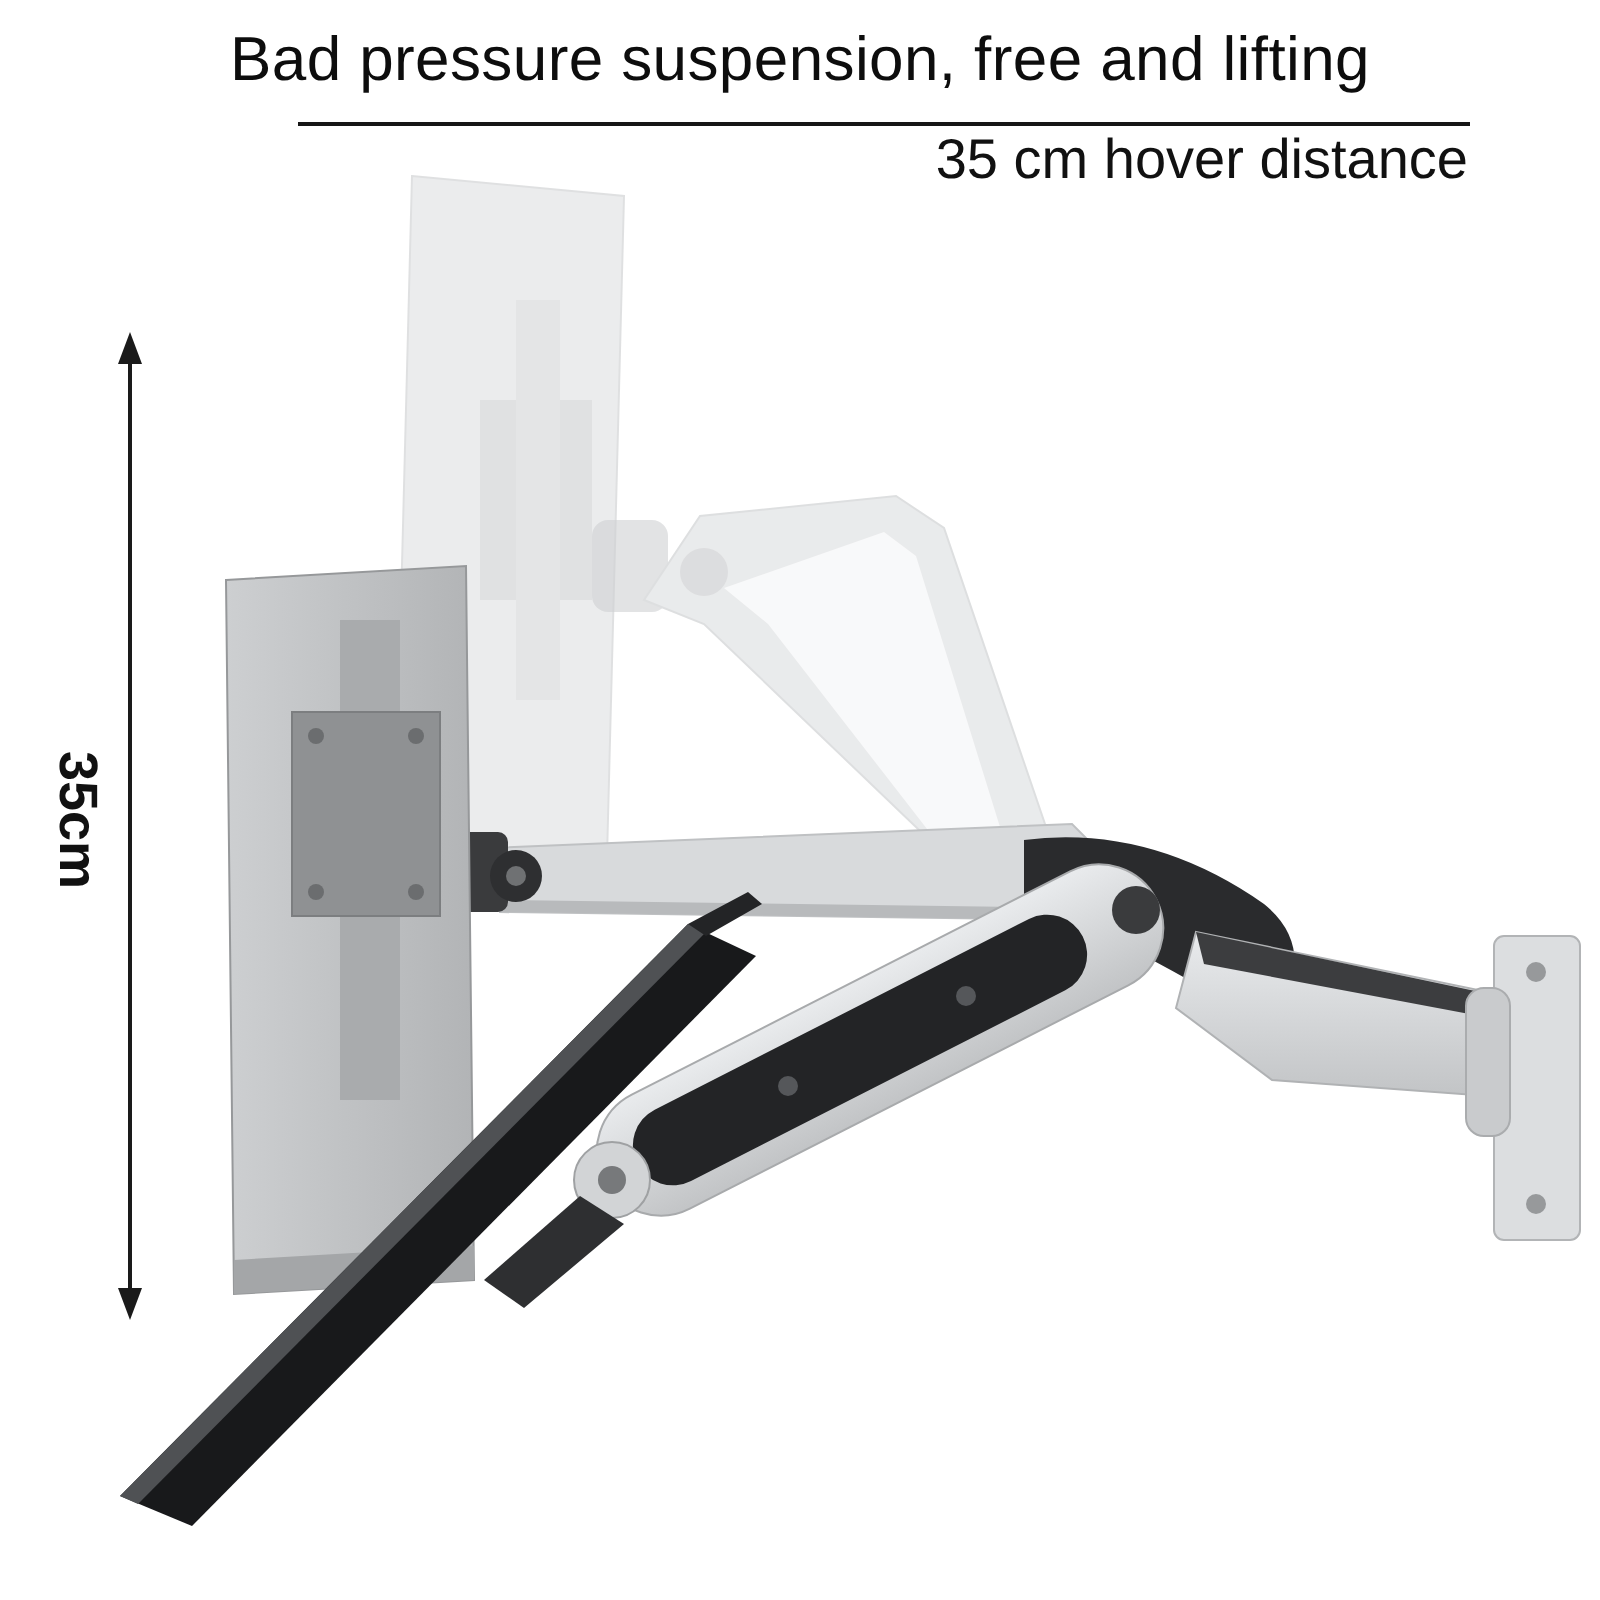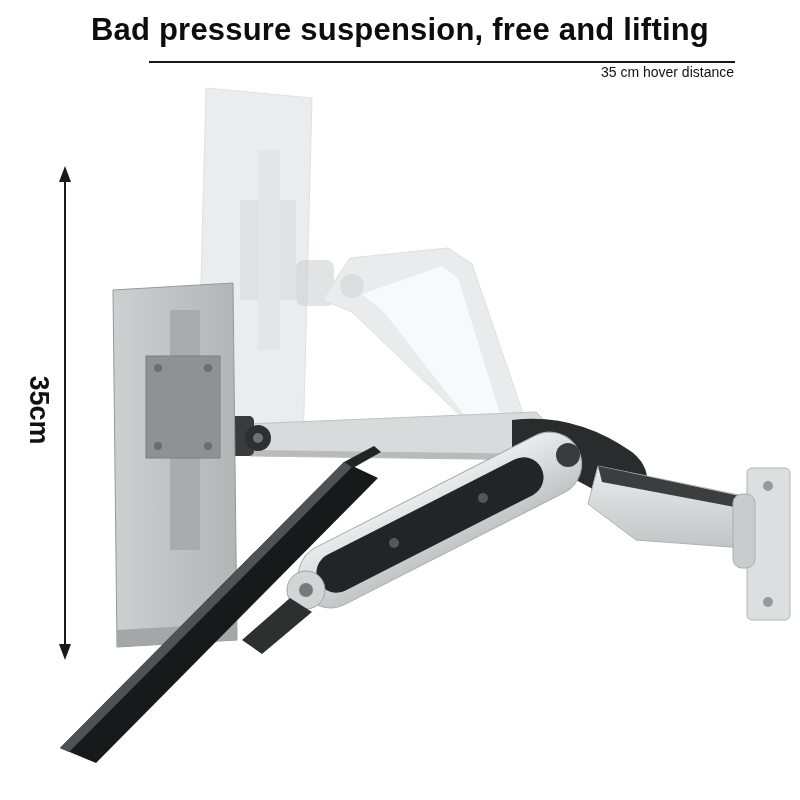--- a/index.html
+++ b/index.html
@@ -1,22 +1,22 @@
 <!DOCTYPE html>
 <html><head>
 <meta charset="utf-8">
 <style>
   html,body{margin:0;padding:0;background:#ffffff;}
   body{font-family:"Liberation Sans", sans-serif;}
   .canvas{position:relative;width:800px;height:800px;background:#ffffff;overflow:hidden;}
   .title{position:absolute;top:12px;left:0;width:100%;text-align:center;
-         font-size:31px;font-weight:700;color:#0d0d0d;letter-spacing:.2px;}
+         font-size:31px;font-weight:400;color:#0d0d0d;letter-spacing:.2px;}
   .rule{position:absolute;top:61px;left:149px;width:586px;height:2px;background:#161616;}
   .subtitle{position:absolute;top:64px;left:0;width:734px;text-align:right;
-            font-size:14px;color:#111111;}
+            font-size:28px;color:#111111;}
   svg.figure{position:absolute;top:0;left:0;}
 </style>
 </head>
 <body>
 
 <div class="canvas">
 
   <div class="title">Bad pressure suspension, free and lifting</div>
   <div class="rule"></div>
   <div class="subtitle">35 cm hover distance</div>

